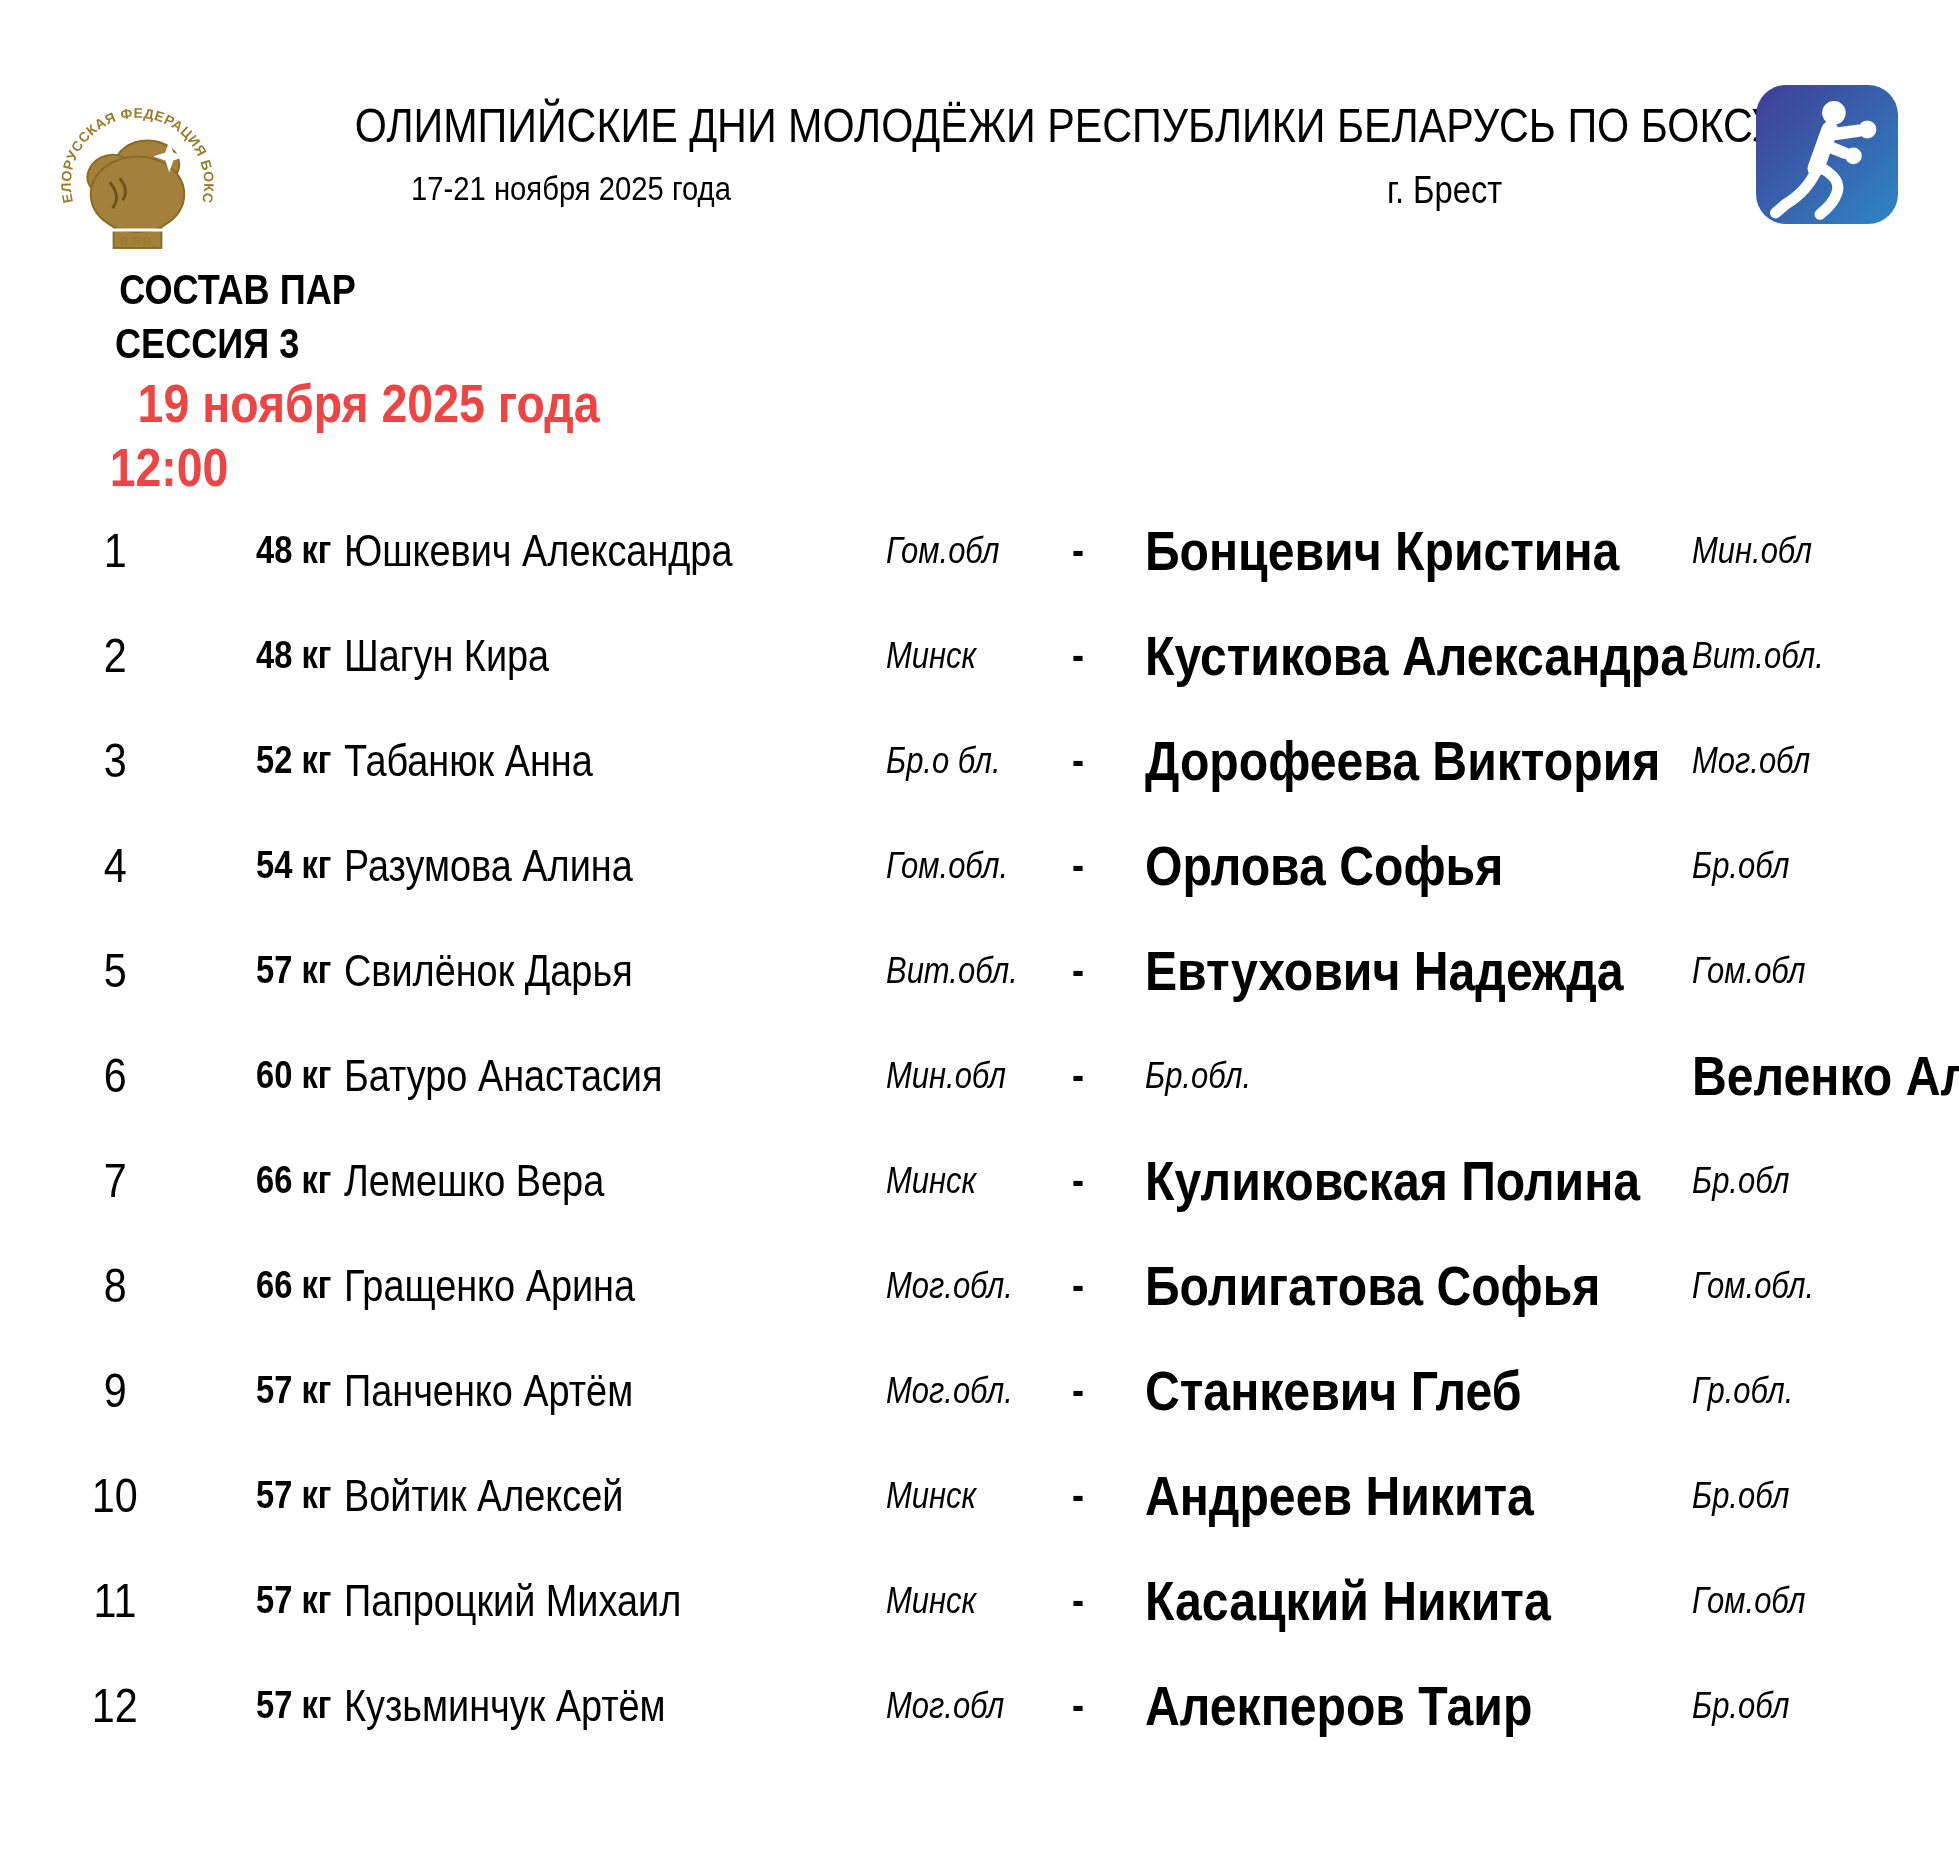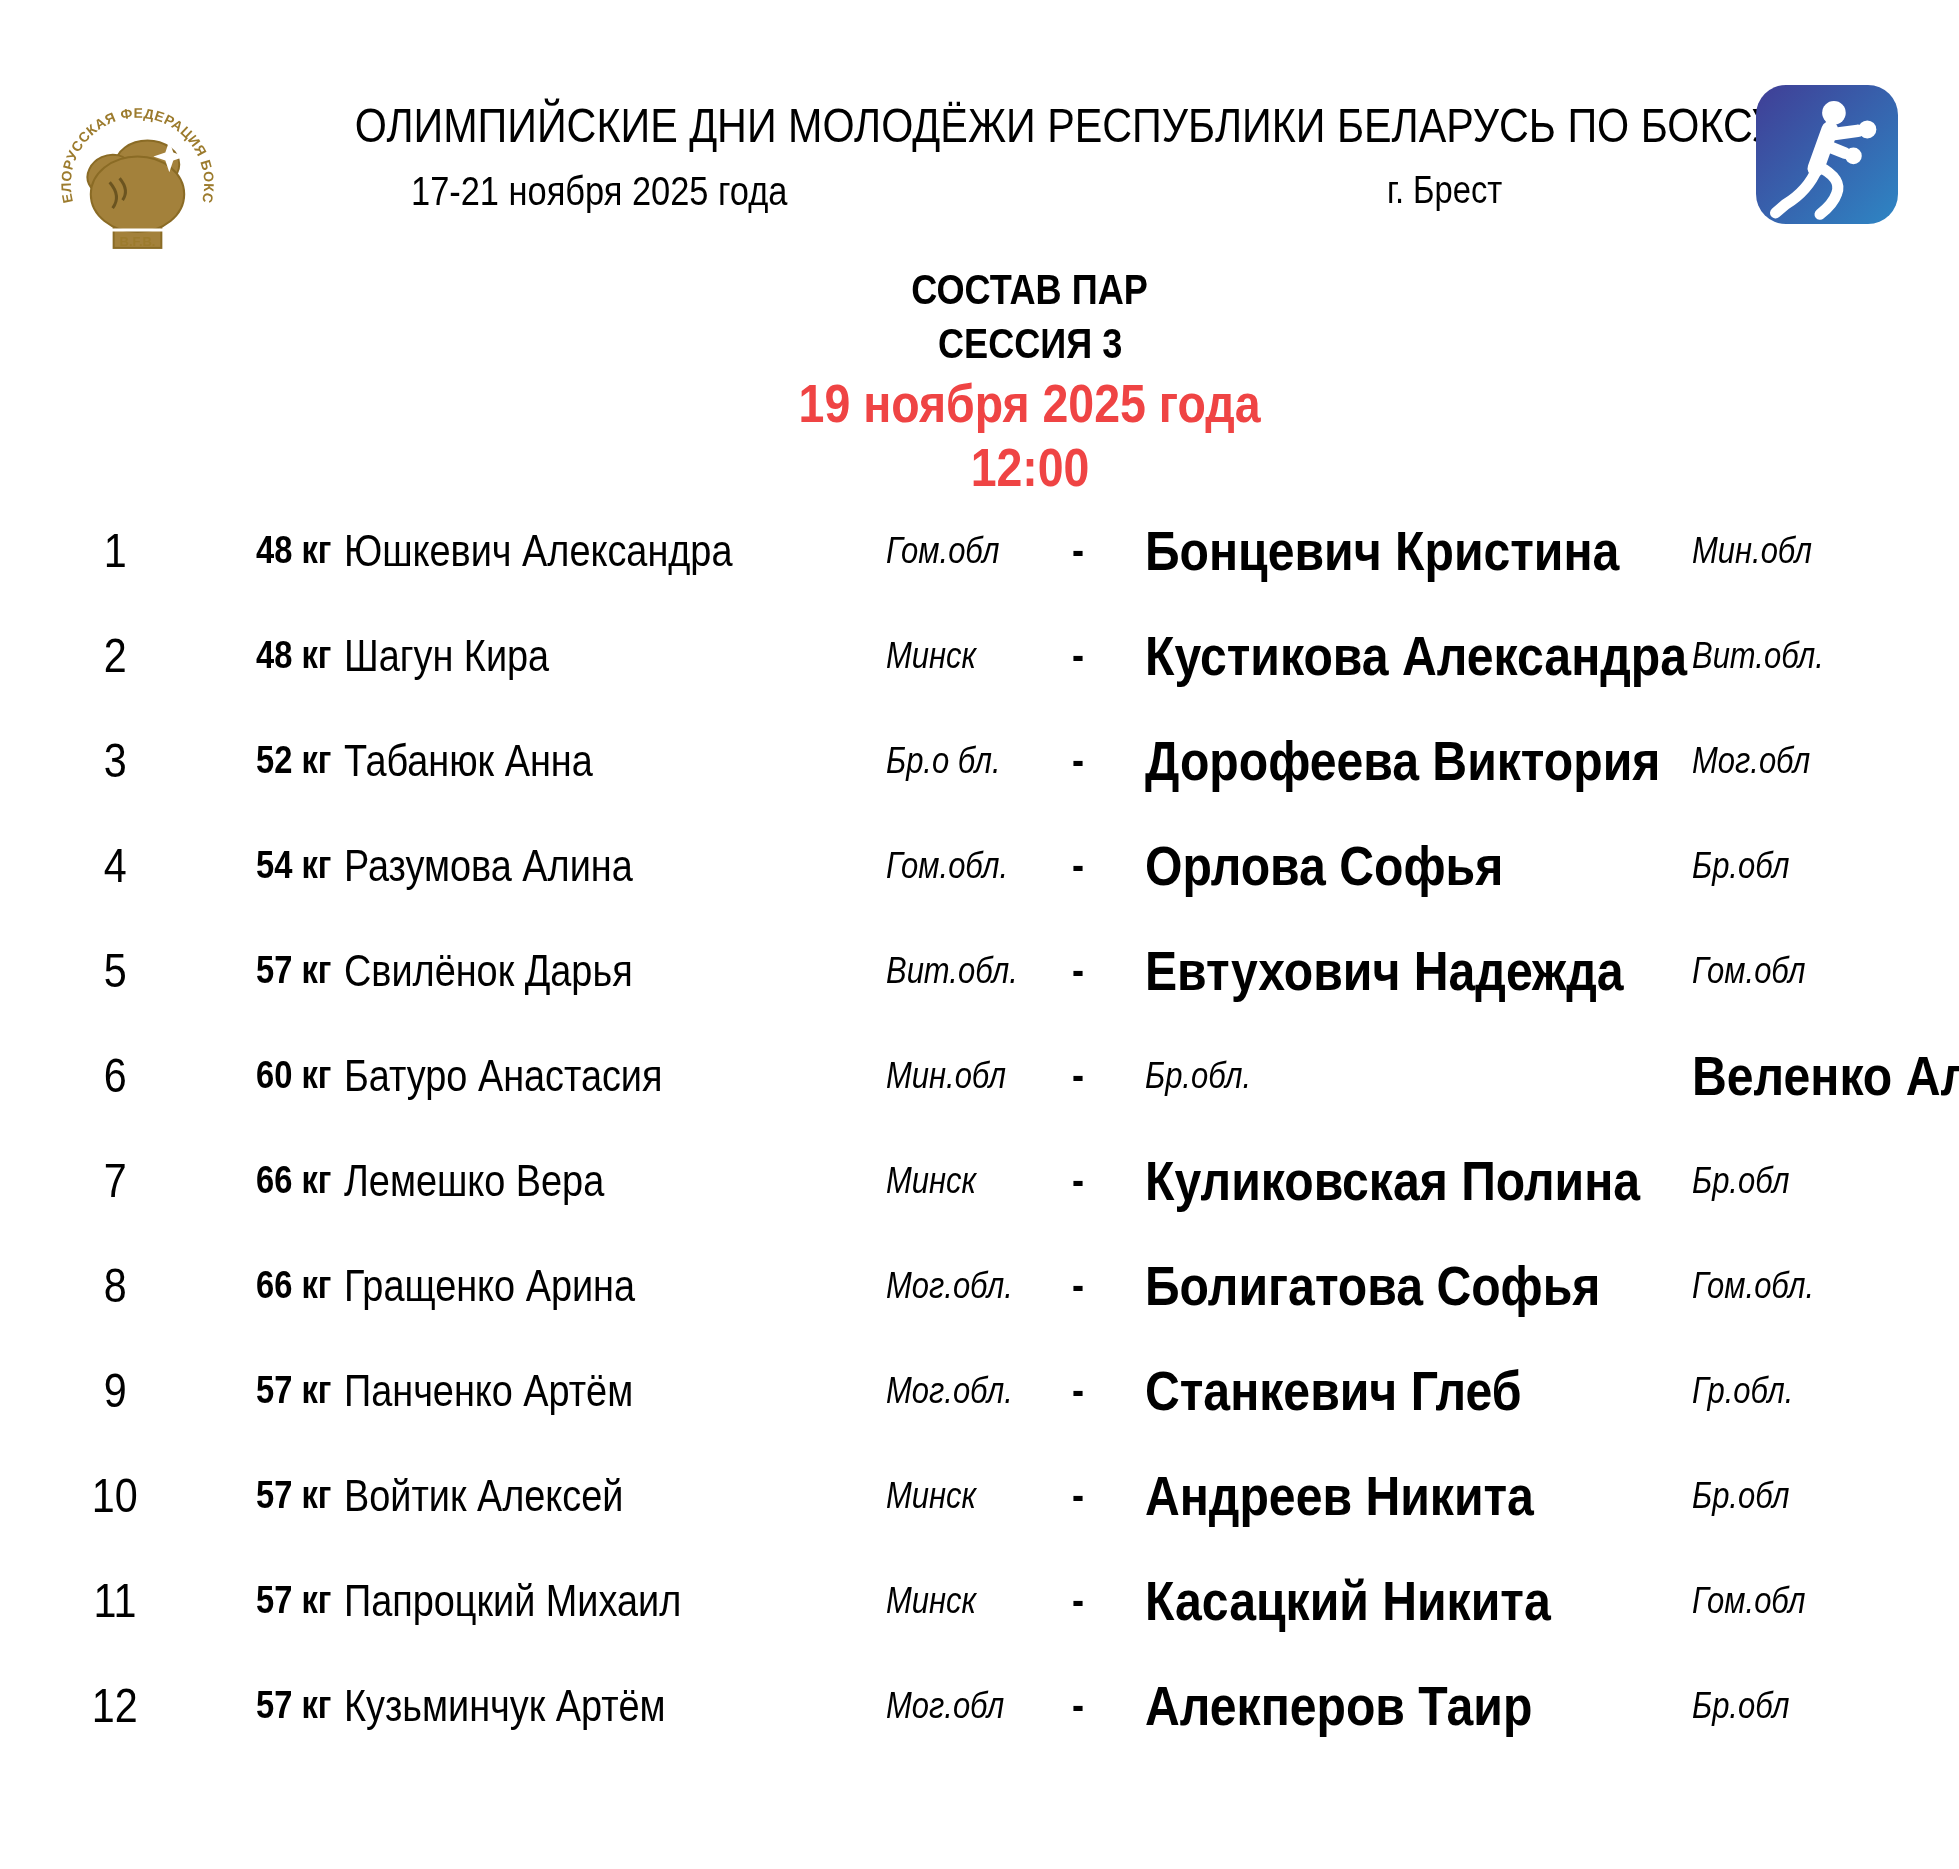--- a/index.html
+++ b/index.html
@@ -6,29 +6,29 @@
   .page {
     position:relative; width:1959px; height:1870px; background:#ffffff;
     font-family:"Liberation Sans", sans-serif; color:#000; overflow:hidden;
   }
   .cx   { display:inline-block; transform:scaleX(0.86); transform-origin:0 50%; white-space:nowrap; }
   .cx-c { display:inline-block; transform:scaleX(0.86); transform-origin:50% 50%; white-space:nowrap; }
 
   
   .logo-left  { position:absolute; left:50px; top:45px; width:174px; height:204px; }
   .event-title{ position:absolute; left:239px; top:98px; width:1522px; text-align:center; font-size:48px; }
-  .event-dates{ position:absolute; left:411px; top:169px; font-size:40px; }
+  .event-dates{ position:absolute; left:411px; top:169px; font-size:34px; }
   .event-city { position:absolute; left:1387px; top:169px; font-size:38px; }
   .logo-right {
     position:absolute; left:1756px; top:85px; width:142px; height:139px; border-radius:30px;
     background:linear-gradient(135deg,#403e96 0%,#2e86c4 100%);
   }
 
   
-  .section   { position:absolute; left:100px; top:263px; width:1860px; text-align:center; }
+  .section   { position:absolute; left:100px; top:263px; width:1860px; text-align:left; }
   .sec-black { font-size:42px; line-height:54px; font-weight:bold; }
   .sec-red   { font-size:54px; line-height:64px; font-weight:bold; color:#ef4444; }
 
   
   .rows { position:absolute; left:85px; top:498px; width:1791px; }
   .row  { display:grid; grid-template-columns:60px 199px 517px 179px 75px 547px 189px; height:105px; }
   .cell { display:flex; align-items:center; overflow:visible; }
   .c-no   { justify-content:center; font-size:48px; }
   .c-wt   { padding-left:55px; font-size:38px; font-weight:bold;justify-content:flex-end; }
   .c-n1   { font-size:44px; }

